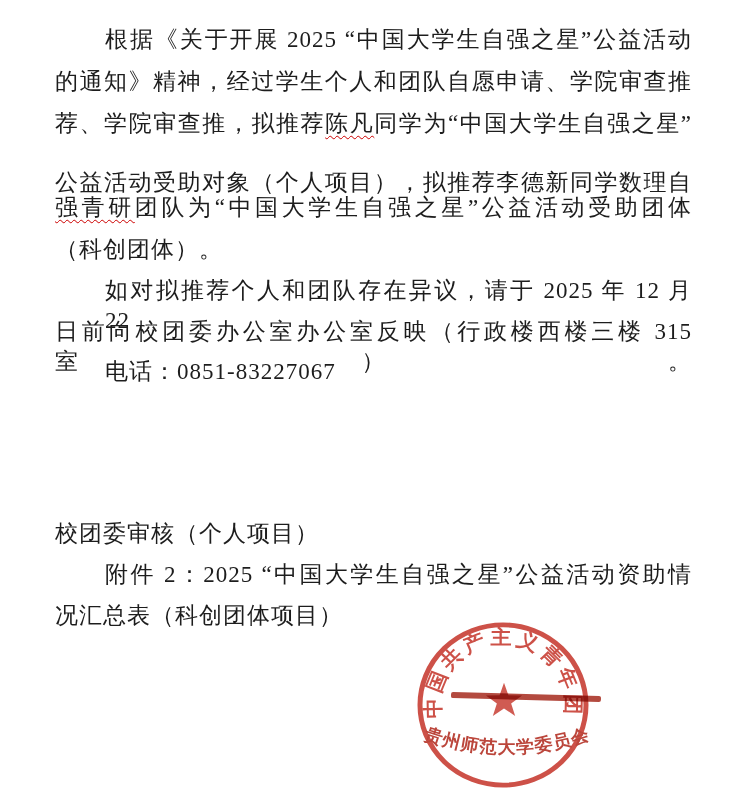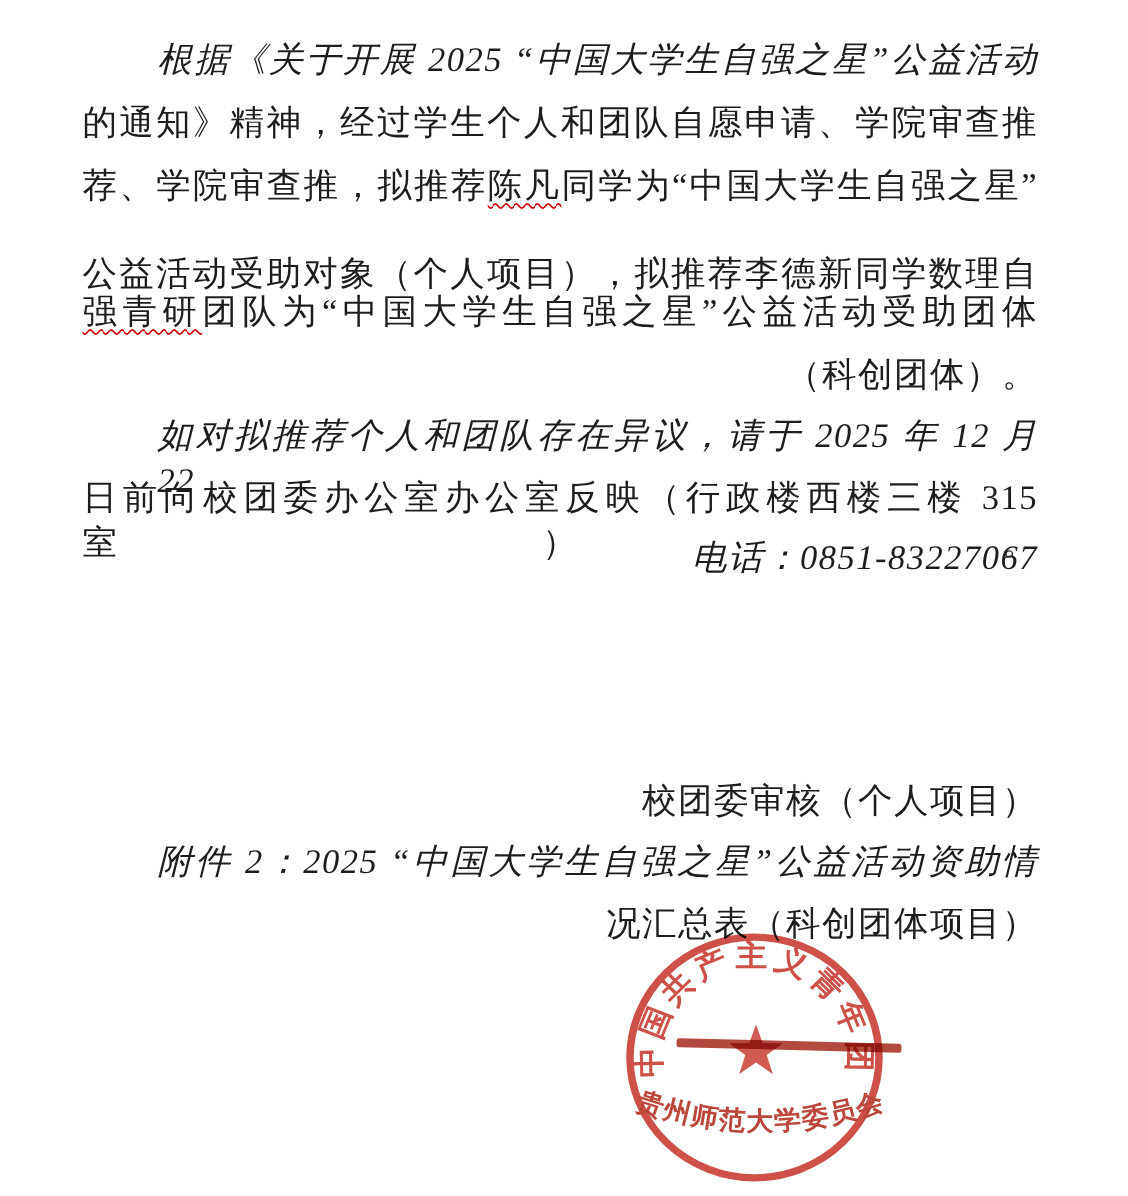--- a/index.html
+++ b/index.html
@@ -13,29 +13,28 @@
   .page{
     position:relative;width:752px;height:797px;background:var(--paper);
     font-family:"Liberation Serif","DejaVu Serif",serif;
     color:var(--ink);
   }
   .body-text{position:absolute;left:55px;top:0;width:637px;height:797px;}
   .line{
     position:absolute;left:0;width:637px;height:30px;
     font-size:23px;line-height:30px;letter-spacing:1px;
     white-space:nowrap;
-    text-align:right;
   }
   .just{
     white-space:normal;
     text-align:justify;
     text-align-last:justify;
     text-justify:inter-character;
   }
-  .indent{padding-left:50px;font-style:italic;}
+  .indent{padding-left:50px;}
   .sq{
     text-decoration:underline;
     text-decoration-style:wavy;
     text-decoration-color:var(--squiggle);
     text-decoration-thickness:1px;
     text-underline-offset:4px;
   }
   .sig{
     position:absolute;left:340px;top:685px;
     font-size:23px;line-height:28px;letter-spacing:0.5px;white-space:nowrap;

